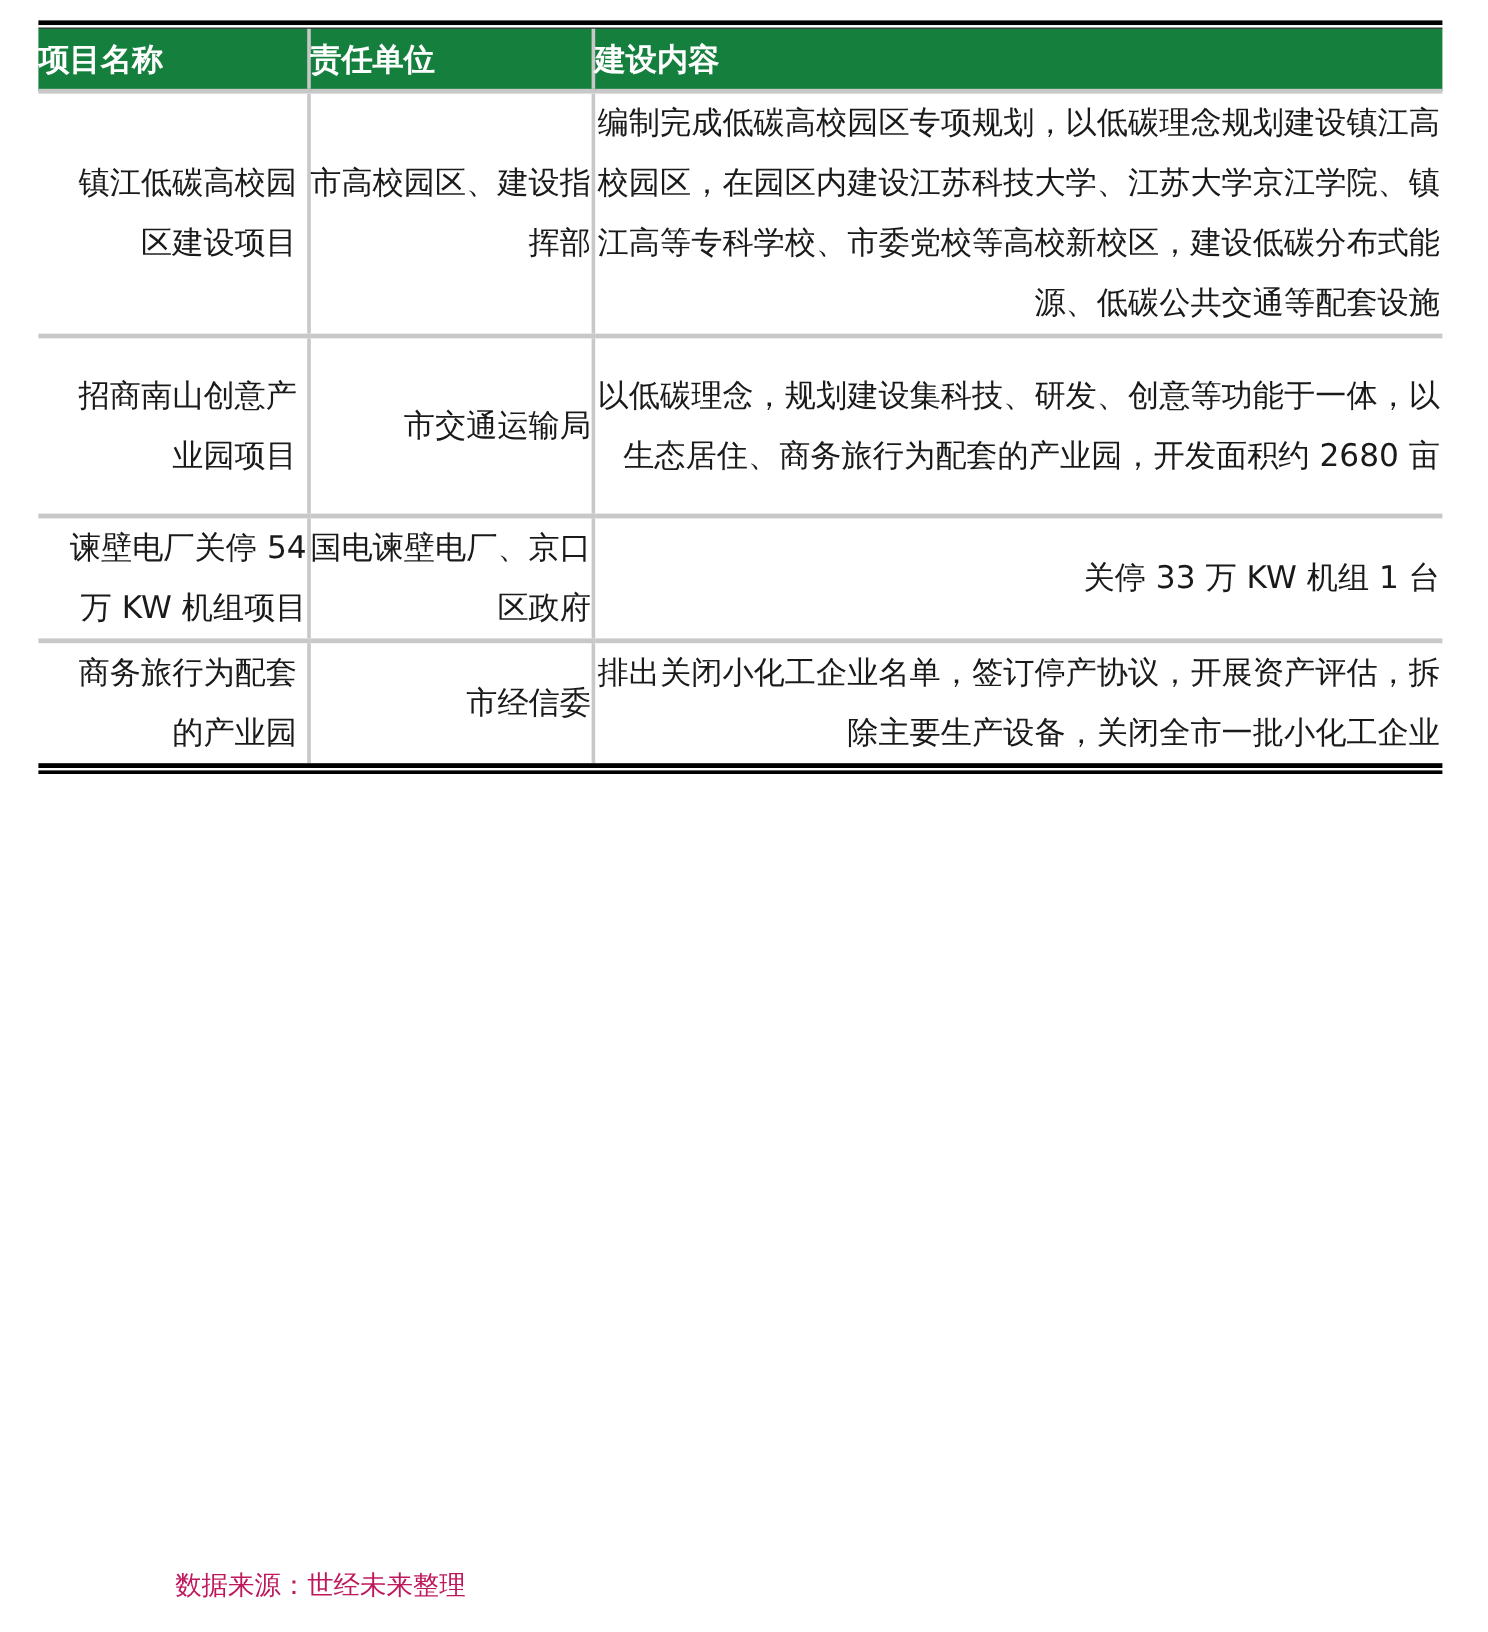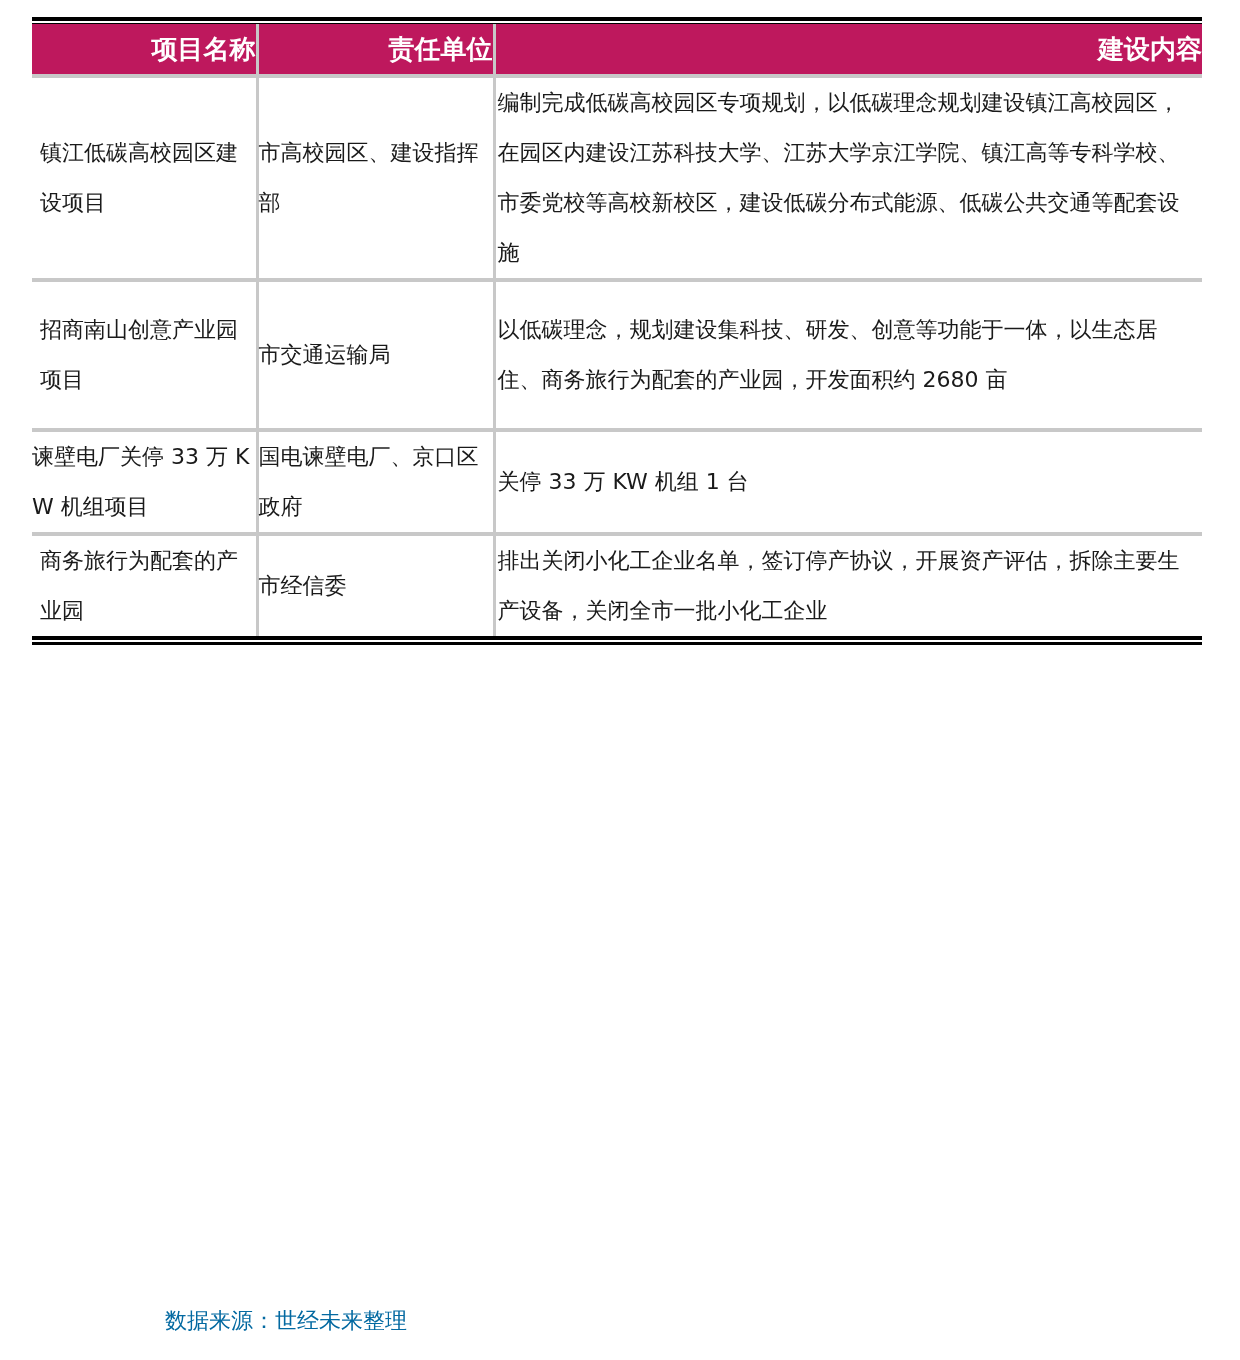--- a/index.html
+++ b/index.html
@@ -6,33 +6,33 @@
     body { width: 1240px; height: 1360px; position: relative; overflow: hidden;
            font-family: "DejaVu Sans", "Liberation Sans", sans-serif; color: #1a1a1a; }
     .table-wrap { position: absolute; left: 32px; top: 17px; width: 1170px; }
     .top-rule { height: 4px; background: #000; }
     .top-rule-gap { height: 2px; background: #fff; }
     .top-rule-thin { height: 1px; background: #000; }
     table { border-collapse: collapse; width: 1170px; table-layout: fixed; }
     col.c1 { width: 225px; }
     col.c2 { width: 237px; }
     col.c3 { width: 708px; }
-    thead th { background: #be185d; color: #ffffff; font-weight: bold; font-size: 26px;
-               height: 50px; padding: 0; text-align: right; vertical-align: middle;
+    thead th { background: #15803d; color: #ffffff; font-weight: bold; font-size: 26px;
+               height: 50px; padding: 0; text-align: left; vertical-align: middle;
                border-left: 3px solid #c8c8c8; }
     thead th:first-child { border-left: none; }
-    tbody td { font-size: 22px; line-height: 50px; text-align: left; vertical-align: middle;
+    tbody td { font-size: 26px; line-height: 50px; text-align: right; vertical-align: middle;
                padding: 0; border-top: 4px solid #c8c8c8; border-left: 3px solid #c8c8c8;
                word-break: break-all; }
     tbody td:first-child { border-left: none; }
     tbody td.content { padding: 0 2px; }
     .bottom-rule-thick { height: 4px; background: #000; }
     .bottom-rule-gap { height: 2px; background: #fff; }
     .bottom-rule-thin { height: 3px; background: #000; }
-    .source { position: absolute; left: 165px; top: 1306px; font-size: 22px; color: #0369a1; }
+    .source { position: absolute; left: 146px; top: 1306px; font-size: 22px; color: #be185d; }
   </style>
 </head>
 <body>
 
 <div class="table-wrap">
   <div class="top-rule"></div>
   <div class="top-rule-gap"></div>
   <div class="top-rule-thin"></div>
   <table>
     <colgroup>
@@ -52,21 +52,21 @@
         <td style="padding:0 8px">镇江低碳高校园区建设项目</td>
         <td>市高校园区、建设指挥部</td>
         <td class="content">编制完成低碳高校园区专项规划，以低碳理念规划建设镇江高校园区，在园区内建设江苏科技大学、江苏大学京江学院、镇江高等专科学校、市委党校等高校新校区，建设低碳分布式能源、低碳公共交通等配套设施</td>
       </tr>
       <tr style="height:150px">
         <td style="padding:0 8px">招商南山创意产业园项目</td>
         <td>市交通运输局</td>
         <td class="content">以低碳理念，规划建设集科技、研发、创意等功能于一体，以生态居住、商务旅行为配套的产业园，开发面积约 2680 亩</td>
       </tr>
       <tr style="height:100px">
-        <td>谏壁电厂关停 33 万 KW 机组项目</td>
+        <td>谏壁电厂关停 54 万 KW 机组项目</td>
         <td>国电谏壁电厂、京口区政府</td>
         <td class="content">关停 33 万 KW 机组 1 台</td>
       </tr>
       <tr style="height:100px">
         <td style="padding:0 8px">商务旅行为配套的产业园</td>
         <td>市经信委</td>
         <td class="content">排出关闭小化工企业名单，签订停产协议，开展资产评估，拆除主要生产设备，关闭全市一批小化工企业</td>
       </tr>
     </tbody>
   </table>

